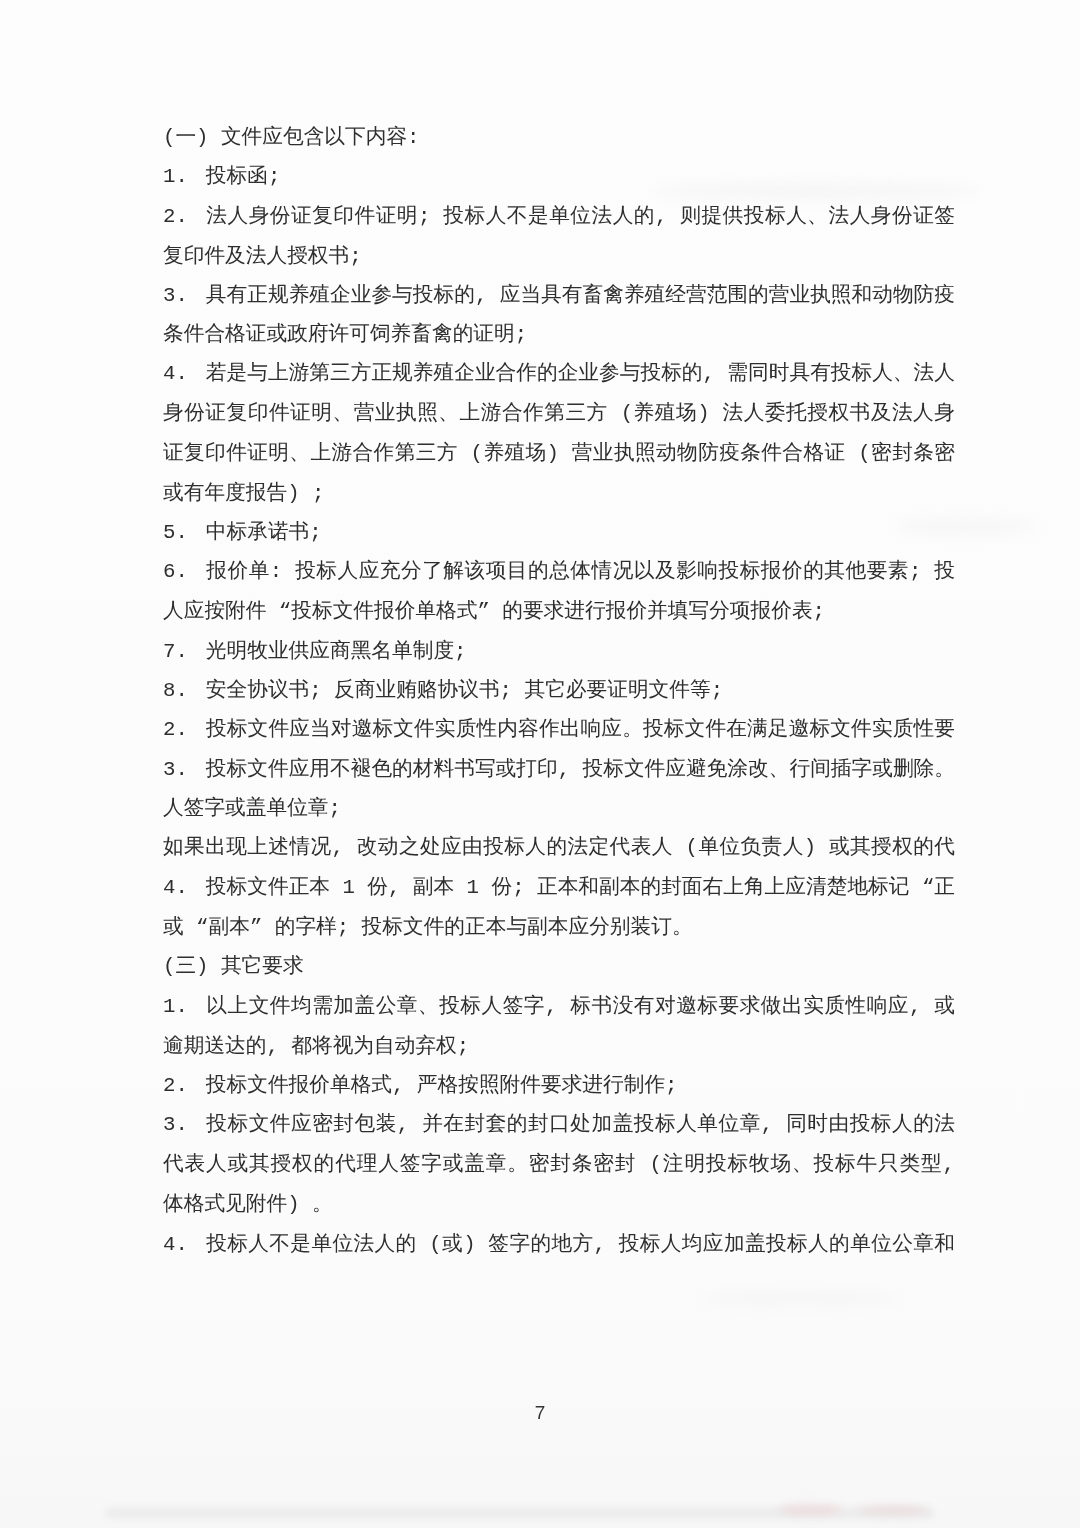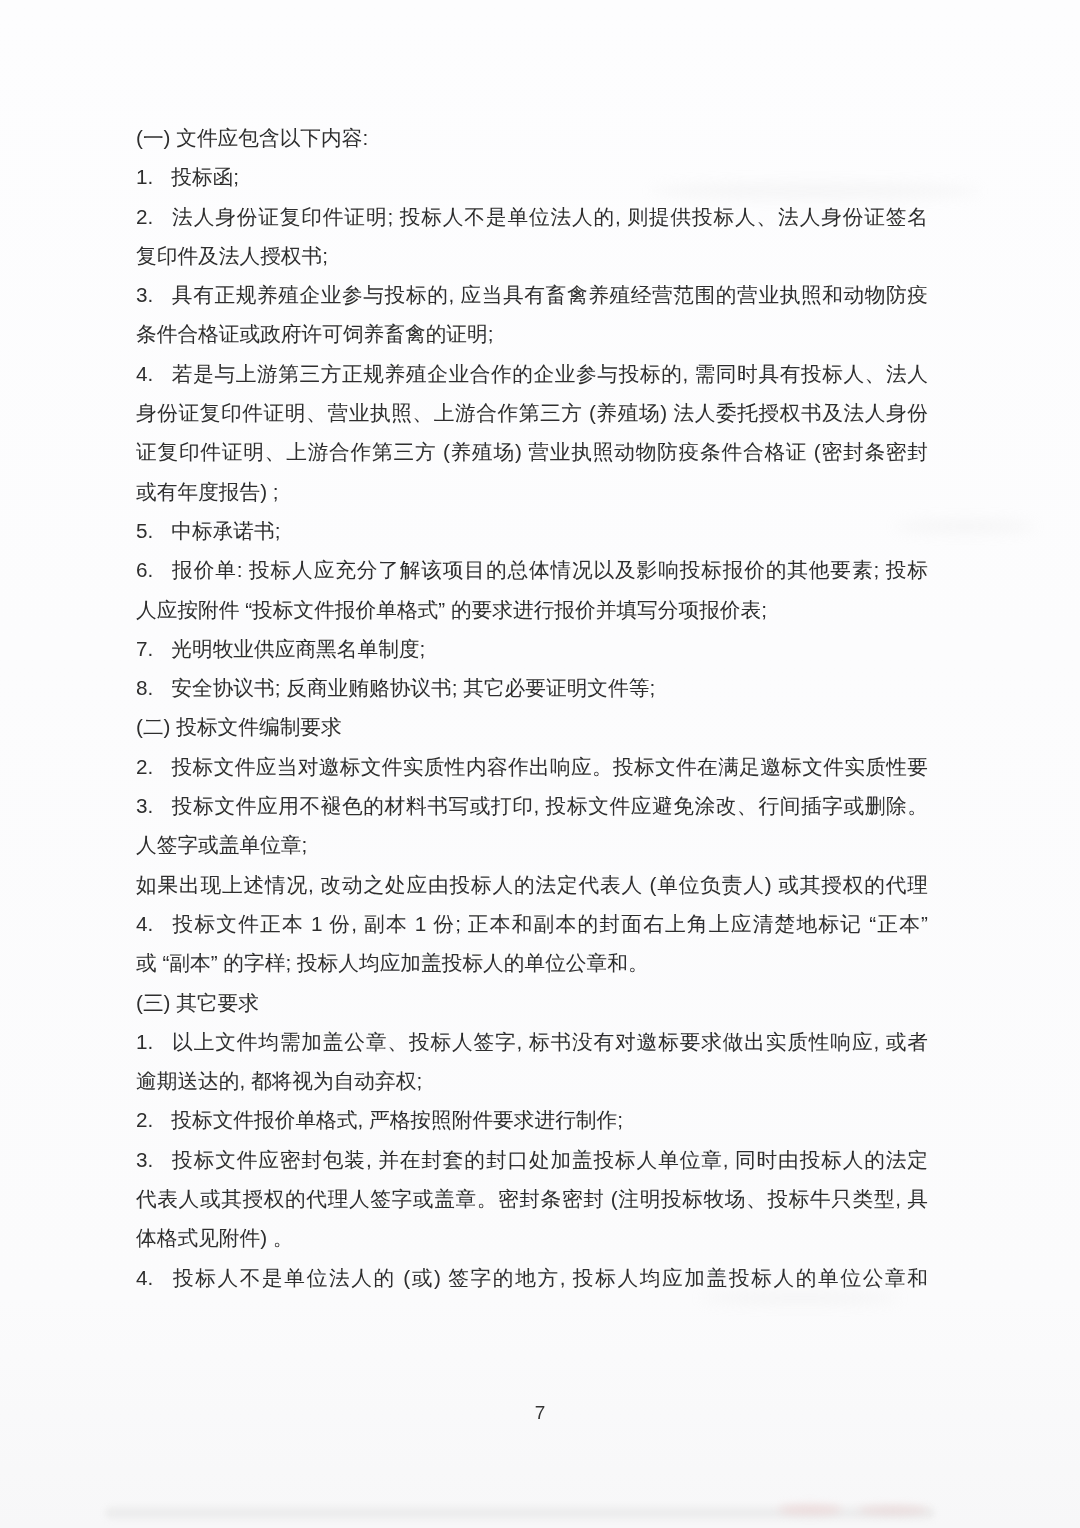--- a/index.html
+++ b/index.html
@@ -11,23 +11,24 @@
     position: relative;
     width: 1080px;
     height: 1528px;
     background: linear-gradient(180deg, #fdfdfe 0%, #fbfbfc 85%, #f7f7f8 100%);
     font-family: "Liberation Sans", "DejaVu Sans", sans-serif;
     color: #2e2e2e;
     overflow: hidden;
   }
   .content {
     position: absolute;
-    left: 136px;
+    left: 163px;
     top: 118px;
     width: 792px;
+    font-family: Liberation Mono, monospace;
   }
   .line {
     margin: 0;
     font-size: 20.7px;
     line-height: 39.3px;
     font-weight: 400;
     color: #2e2e2e;
     text-align: justify;
     text-align-last: left;
     max-height: 40px;
@@ -98,27 +99,26 @@
       <p class="line"><span class="txt">条件合格证或政府许可饲养畜禽的证明;</span></p>
       <p class="line j"><span class="num">4.</span><span class="txt">若是与上游第三方正规养殖企业合作的企业参与投标的, 需同时具有投标人、法人</span></p>
       <p class="line j"><span class="txt">身份证复印件证明、营业执照、上游合作第三方 (养殖场) 法人委托授权书及法人身份</span></p>
       <p class="line j"><span class="txt">证复印件证明、上游合作第三方 (养殖场) 营业执照动物防疫条件合格证 (密封条密封</span></p>
       <p class="line"><span class="txt">或有年度报告) ;</span></p>
       <p class="line"><span class="num">5.</span><span class="txt">中标承诺书;</span></p>
       <p class="line j"><span class="num">6.</span><span class="txt">报价单: 投标人应充分了解该项目的总体情况以及影响投标报价的其他要素; 投标</span></p>
       <p class="line"><span class="txt">人应按附件 “投标文件报价单格式” 的要求进行报价并填写分项报价表;</span></p>
       <p class="line"><span class="num">7.</span><span class="txt">光明牧业供应商黑名单制度;</span></p>
       <p class="line"><span class="num">8.</span><span class="txt">安全协议书; 反商业贿赂协议书; 其它必要证明文件等;</span></p>
-      <p class="line"><span class="txt">(二) 投标文件编制要求</span></p>
       <p class="line j"><span class="num">2.</span><span class="txt">投标文件应当对邀标文件实质性内容作出响应。投标文件在满足邀标文件实质性要</span></p>
       <p class="line j"><span class="num">3.</span><span class="txt">投标文件应用不褪色的材料书写或打印, 投标文件应避免涂改、行间插字或删除。</span></p>
       <p class="line"><span class="txt">人签字或盖单位章;</span></p>
       <p class="line j"><span class="txt">如果出现上述情况, 改动之处应由投标人的法定代表人 (单位负责人) 或其授权的代理</span></p>
       <p class="line j"><span class="num">4.</span><span class="txt">投标文件正本 1 份, 副本 1 份; 正本和副本的封面右上角上应清楚地标记 “正本”</span></p>
-      <p class="line"><span class="txt">或 “副本” 的字样; 投标人均应加盖投标人的单位公章和。</span></p>
+      <p class="line"><span class="txt">或 “副本” 的字样; 投标文件的正本与副本应分别装订。</span></p>
       <p class="line"><span class="txt">(三) 其它要求</span></p>
       <p class="line j"><span class="num">1.</span><span class="txt">以上文件均需加盖公章、投标人签字, 标书没有对邀标要求做出实质性响应, 或者</span></p>
       <p class="line"><span class="txt">逾期送达的, 都将视为自动弃权;</span></p>
       <p class="line"><span class="num">2.</span><span class="txt">投标文件报价单格式, 严格按照附件要求进行制作;</span></p>
       <p class="line j"><span class="num">3.</span><span class="txt">投标文件应密封包装, 并在封套的封口处加盖投标人单位章, 同时由投标人的法定</span></p>
       <p class="line j"><span class="txt">代表人或其授权的代理人签字或盖章。密封条密封 (注明投标牧场、投标牛只类型, 具</span></p>
       <p class="line"><span class="txt">体格式见附件) 。</span></p>
       <p class="line j"><span class="num">4.</span><span class="txt">投标人不是单位法人的 (或) 签字的地方, 投标人均应加盖投标人的单位公章和</span></p>
   </div>
 

